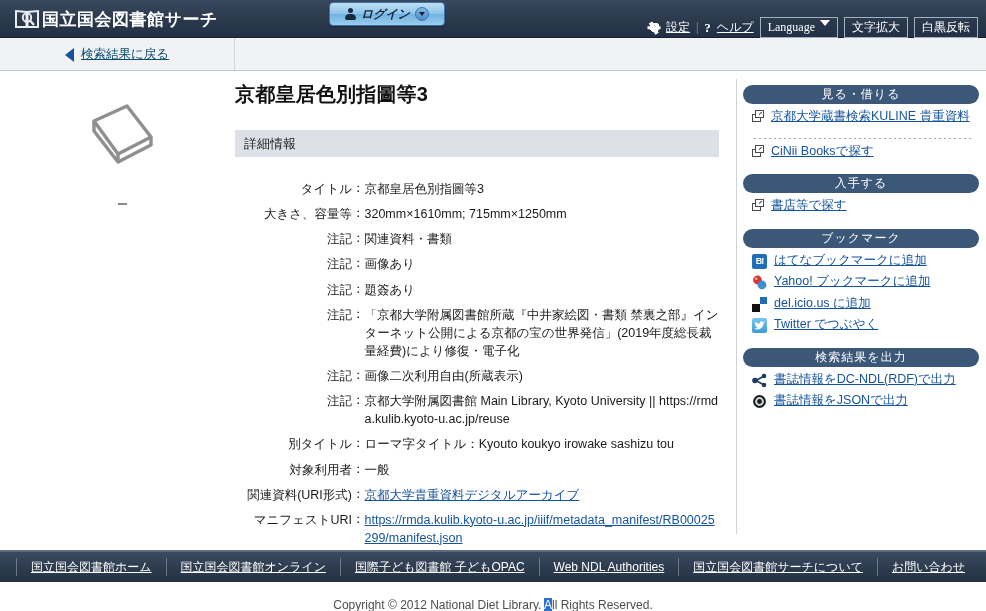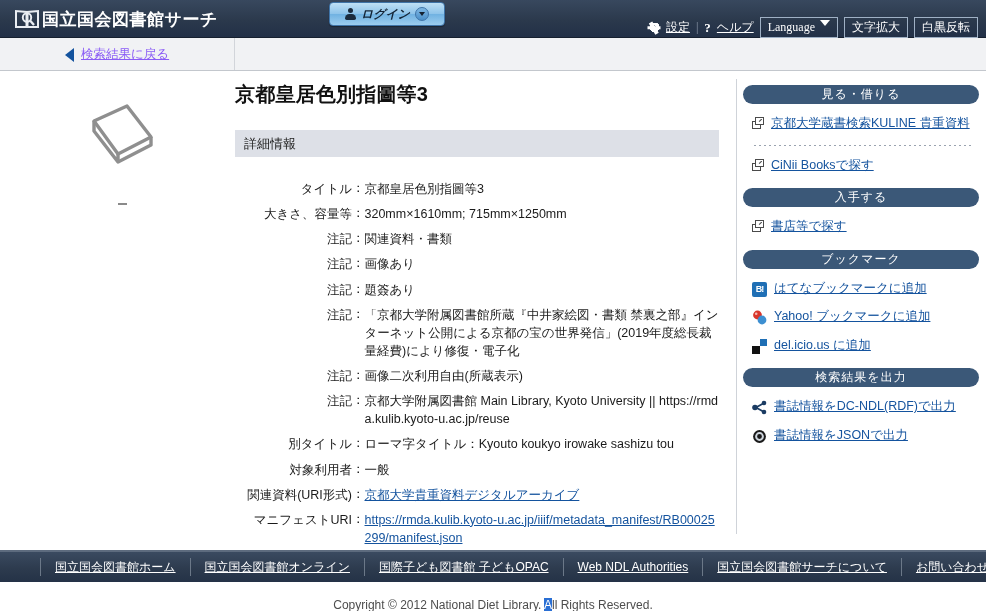--- a/index.html
+++ b/index.html
@@ -100,21 +100,21 @@
   .crumbbar .divider {
     position:absolute; left:234px; top:0; width:1px; height:32px; background:#d2d5da;
   }
   .back-wrap {
     position:absolute; left:65px; top:8px; display:flex; align-items:center; gap:7px;
   }
   .tri-left {
     width:0;height:0;border-top:7px solid transparent;border-bottom:7px solid transparent;
     border-right:9px solid #14539e;
   }
-  .back-link { color:#8b5cf6; font-size:12.5px; text-decoration:underline; cursor:pointer; }
+  .back-link { color:#0c4a6e; font-size:12.5px; text-decoration:underline; cursor:pointer; }
 
   
   .main { position:absolute; left:0; top:71px; width:986px; height:473px; background:#fff; }
 
   .vline {
     position:absolute; left:736px; top:8px; width:1px; height:455px; background:#cfd3d9;
   }
 
   
   .thumb-col { position:absolute; left:0; top:0; width:230px; height:200px; }
@@ -144,21 +144,21 @@
   td.v a { color:#14539e; text-decoration: underline; }
 
   
   .side { position:absolute; left:743px; top:0; width: 236px; }
   .pill {
     height: 19px; border-radius: 10px; background:#3b5878; color:#fff;
     font-size:12px; display:flex; align-items:center; justify-content:center;
     margin-top: 14px; letter-spacing:1px;
   }
   .side-row {
-    display:flex; align-items:flex-start; gap:7px; margin-top: 11px; padding-left: 9px;
+    display:flex; align-items:flex-start; gap:7px; margin-top: 4px; padding-left: 9px;
   }
   .side-row a { color:#14539e; font-size:12.5px; text-decoration:underline; line-height:1.4; cursor:pointer; }
   .dotted {
     margin: 12px 6px 0 11px; height:1px;
     background-image: linear-gradient(to right, #9aa3af 0 2px, transparent 2px 5px);
     background-size: 5px 1px;
   }
   
   .ext-ico { position:relative; width:12px; height:12px; flex:none; margin-top:2px; }
   .ext-ico .bk {
@@ -198,21 +198,21 @@
   .footer {
     position:absolute; left:0; top:550px; width:986px; height:32px;
     background: linear-gradient(to bottom, #3a4a60 0%, #2d3b4e 55%, #243247 100%);
     border-top: 2px solid #5d6b7e;
     display:flex; align-items:center;
   }
   .footer .fl {
     color:#ffffff; font-size:12px; text-decoration:underline; cursor:pointer;
     padding: 0 14px; border-right:1px solid #6b7888; line-height:18px; white-space:nowrap;
   }
-  .footer .fl:first-child { border-left:1px solid #6b7888; margin-left:40px; }
+  .footer .fl:first-child { border-left:1px solid #6b7888; margin-left:16px; }
   .footer .fl:last-child { border-right:none; }
   .copyright {
     position:absolute; left:0; top:586px; width:986px; text-align:center;
     font-size:12px; color:#4d4d4d;margin-top:12px;
   }
   .copyright .sel { background:#2a6fd4; color:#ffffff; }
 </style>
 </head>
 <body>
 
@@ -396,20 +396,28 @@
       </div>
       <div class="side-row">
         <span class="ico16 ico-delicious">
           <span></span>
           <span></span>
           <span></span>
           <span></span>
         </span>
         <a>del.icio.us に追加</a>
       </div>
+      <div class="side-row">
+        <span class="ico16 ico-twitter">
+          <svg width="11" height="10" viewBox="0 0 11 10">
+            <path d="M11 1.2c-.4.2-.8.3-1.3.4.5-.3.8-.7 1-1.2-.4.3-.9.5-1.4.6C8.9.5 8.3.2 7.7.2 6.5.2 5.6 1.2 5.6 2.3c0 .2 0 .3.1.5-1.9-.1-3.5-1-4.6-2.3-.2.3-.3.7-.3 1.1 0 .7.4 1.3 1 1.7-.3 0-.7-.1-.9-.3 0 1 .7 1.8 1.7 2-.2 0-.4.1-.6.1h-.4c.3.8 1 1.4 1.9 1.4-.7.6-1.6.9-2.6.9H0c1 .6 2.1 1 3.3 1 4 0 6.2-3.3 6.2-6.2v-.3c.4-.3.8-.7 1.1-1.1z" fill="#ffffff"></path>
+          </svg>
+        </span>
+        <a>Twitter でつぶやく</a>
+      </div>
       <div class="pill">検索結果を出力</div>
       <div class="side-row">
         <span class="ico16"><svg width="15" height="15" viewBox="0 0 15 15">
             <line x1="4" y1="7.5" x2="12" y2="3" stroke="#1b3c63" stroke-width="1.6"></line>
             <line x1="4" y1="7.5" x2="12" y2="12" stroke="#1b3c63" stroke-width="1.6"></line>
             <circle cx="3" cy="7.5" r="2.8" fill="#1b3c63"></circle>
             <circle cx="12" cy="3" r="2.3" fill="#1b3c63"></circle>
             <circle cx="12" cy="12" r="2.3" fill="#1b3c63"></circle>
           </svg></span>
         <a>書誌情報をDC-NDL(RDF)で出力</a>

